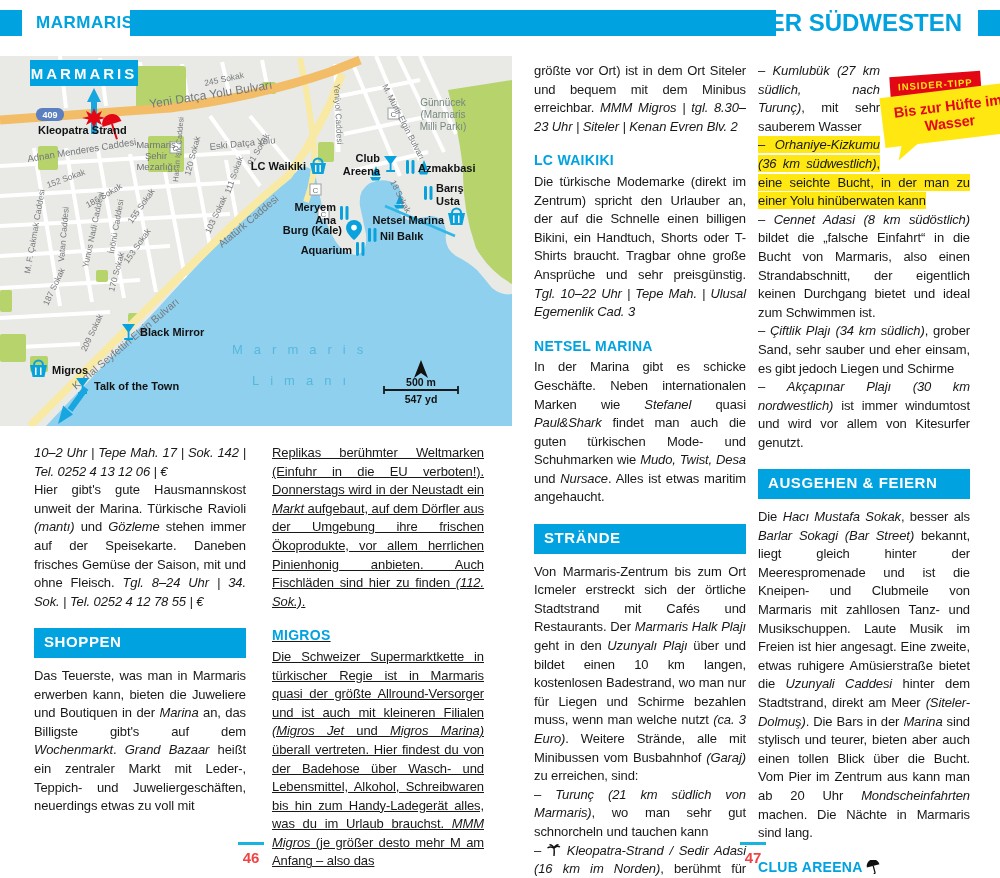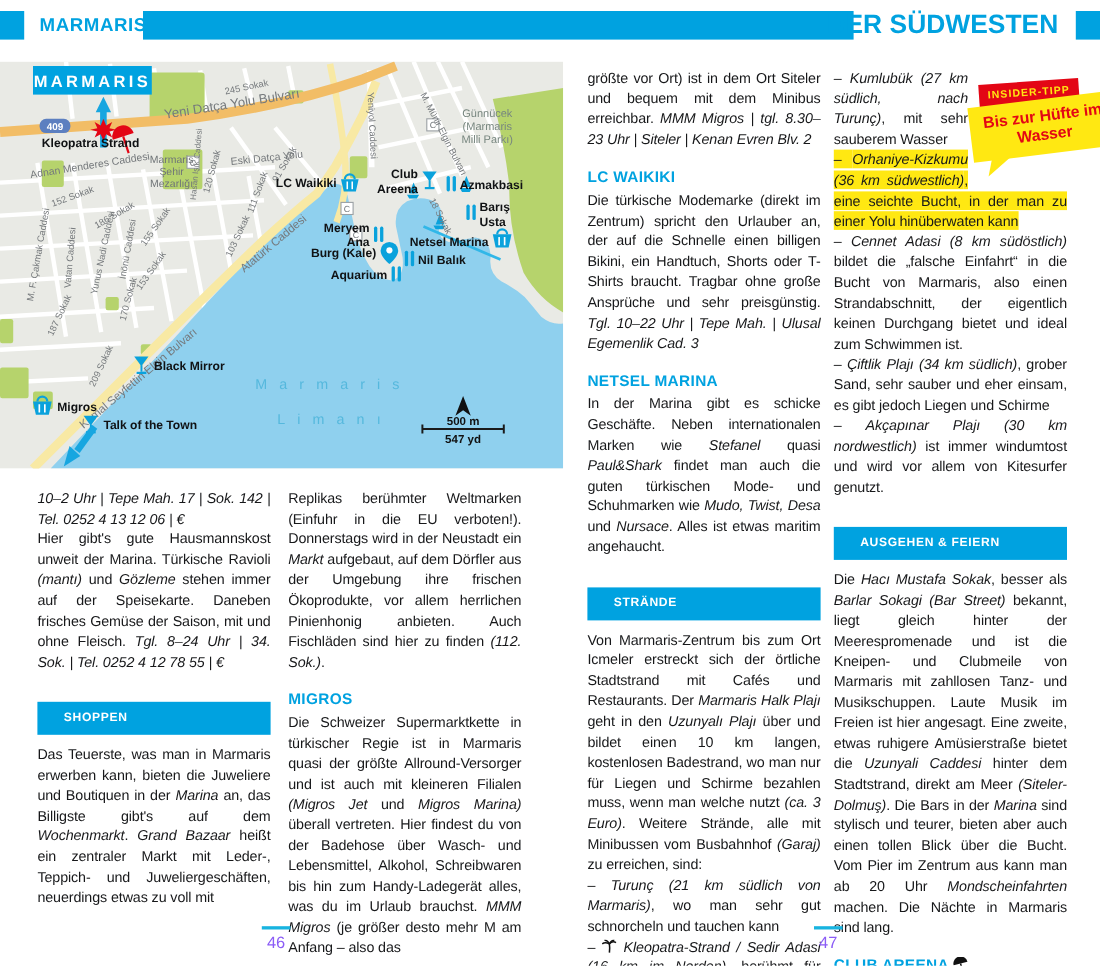--- a/index.html
+++ b/index.html
@@ -15,41 +15,41 @@
   svg.map{position:absolute;left:0;top:56px;}
   .street-lbl{fill:#75797c;font-family:"Liberation Sans",sans-serif;}
   .poi-lbl{fill:#101214;font-weight:bold;font-size:11px;font-family:"Liberation Sans",sans-serif;}
   .area-lbl{fill:#77867f;font-size:10px;font-family:"Liberation Sans",sans-serif;}
   .cem-lbl{fill:#6f7477;font-size:9.5px;font-family:"Liberation Sans",sans-serif;}
   
   .col{position:absolute;width:212px;font-size:13px;line-height:18.6px;text-align:justify;
        letter-spacing:-.1px;}
   .col p{margin:0;}
   h3.ch{color:#00a2e0;font-size:14px;margin:15px 0 3px;letter-spacing:.3px;}
-  .boxhead{background:#00a2e0;color:#fff;font-weight:bold;font-size:11px;
-           letter-spacing:.6px;padding:5px 24px 6px;margin:27px 0 9px;}
+  .boxhead{background:#00a2e0;color:#fff;font-weight:bold;font-size:15px;
+           letter-spacing:.6px;padding:5px 10px 6px;margin:17px 0 9px;}
   .addr i,.addr span{}
   .hl span,.hl i{background:#ffe812;padding:1px 0;}
   
   .tip-float{float:right;width:84px;height:74px;margin:19px 0 0 6px;}
   .tip{position:absolute;top:12px;left:124px;z-index:5;width:130px;}
   .tip-ribbon{position:absolute;top:0;left:8px;background:#e30615;color:#ffe812;
               font-weight:bold;font-size:9.5px;letter-spacing:1px;padding:2px 8px 3px;
               transform:rotate(-4deg);white-space:nowrap;}
   .tip-bubble{position:absolute;top:16px;left:0;width:126px;background:#ffe812;color:#e30615;
               font-weight:bold;font-size:14.5px;line-height:1.15;text-align:center;
               padding:8px 4px 9px;transform:rotate(-7deg);}
   .tip-bubble::after{content:'';position:absolute;left:14px;bottom:-14px;width:0;height:0;
               border-style:solid;border-width:15px 17px 0 0;
               border-color:#ffe812 transparent transparent transparent;transform:skewX(-18deg);}
   .inline-ic{display:inline-block;vertical-align:-2px;}
   
   .pageno{position:absolute;top:842px;width:34px;text-align:center;}
   .pageno .rule{width:26px;height:3px;background:#18b4e0;margin:0 auto 4px;}
-  .pageno .num{font-weight:normal;font-size:15px;color:#8b5cf6;}
+  .pageno .num{font-weight:bold;font-size:15px;color:#ef4444;}
 </style>
 </head>
 <body>
 
 <div class="hdr-sq" style="left:0;"></div>
 <div class="hdr-title hdr-left">MARMARIS</div>
 <div class="hdr-bar"></div>
 <div class="hdr-title hdr-right">DER SÜDWESTEN</div>
 <div class="hdr-sq" style="right:0;"></div>
 
@@ -283,21 +283,21 @@
   <text x="421" y="347" text-anchor="middle" font-size="10.5" font-weight="bold" fill="#111">547 yd</text>
 </svg>
 
 <div class="col" style="left:34px;top:444px;">
   <p class="addr"><i>10–2 Uhr | Tepe Mah. 17 | Sok. 142 | Tel. 0252 4 13 12 06 | €</i></p>
   <p><span>Hier gibt's gute Hausmannskost unweit der Marina. Türkische Ravioli </span><i>(mantı)</i><span> und </span><i>Gözleme</i><span> stehen immer auf der Speisekarte. Daneben frisches Gemüse der Saison, mit und ohne Fleisch. </span><i>Tgl. 8–24 Uhr | 34. Sok. | Tel. 0252 4 12 78 55 | €</i></p>
   <div class="boxhead">SHOPPEN</div>
   <p><span>Das Teuerste, was man in Marmaris erwerben kann, bieten die Juweliere und Boutiquen in der </span><i>Marina</i><span> an, das Billigste gibt's auf dem </span><i>Wochenmarkt</i><span>. </span><i>Grand Bazaar</i><span> heißt ein zentraler Markt mit Leder-, Teppich- und Juweliergeschäften, neuerdings etwas zu voll mit</span></p>
 </div>
 
-<div class="col" style="left:262px;top:444px;">
+<div class="col" style="left:272px;top:444px;text-decoration:underline;">
   <p><span>Replikas berühmter Weltmarken (Einfuhr in die EU verboten!). Donnerstags wird in der Neustadt ein </span><i>Markt</i><span> aufgebaut, auf dem Dörfler aus der Umgebung ihre frischen Ökoprodukte, vor allem herrlichen Pinienhonig anbieten. Auch Fischläden sind hier zu finden </span><i>(112. Sok.)</i><span>.</span></p>
   <h3 class="ch">MIGROS</h3>
   <p><span>Die Schweizer Supermarktkette in türkischer Regie ist in Marmaris quasi der größte Allround-Versorger und ist auch mit kleineren Filialen </span><i>(Migros Jet</i><span> und </span><i>Migros Marina)</i><span> überall vertreten. Hier findest du von der Badehose über Wasch- und Lebensmittel, Alkohol, Schreibwaren bis hin zum Handy-Ladegerät alles, was du im Urlaub brauchst. </span><i>MMM Migros</i><span> (je größer desto mehr M am Anfang – also das</span></p>
 </div>
 
 <div class="col" style="left:534px;top:62px;">
   <p><span>größte vor Ort) ist in dem Ort Siteler und bequem mit dem Minibus erreichbar. </span><i>MMM Migros | tgl. 8.30–23 Uhr | Siteler | Kenan Evren Blv. 2</i></p>
   <h3 class="ch">LC WAIKIKI</h3>
   <p><span>Die türkische Modemarke (direkt im Zentrum) spricht den Urlauber an, der auf die Schnelle einen billigen Bikini, ein Handtuch, Shorts oder T-Shirts braucht. Tragbar ohne große Ansprüche und sehr preisgünstig. </span><i>Tgl. 10–22 Uhr | Tepe Mah. | Ulusal Egemenlik Cad. 3</i></p>
   <h3 class="ch">NETSEL MARINA</h3>

